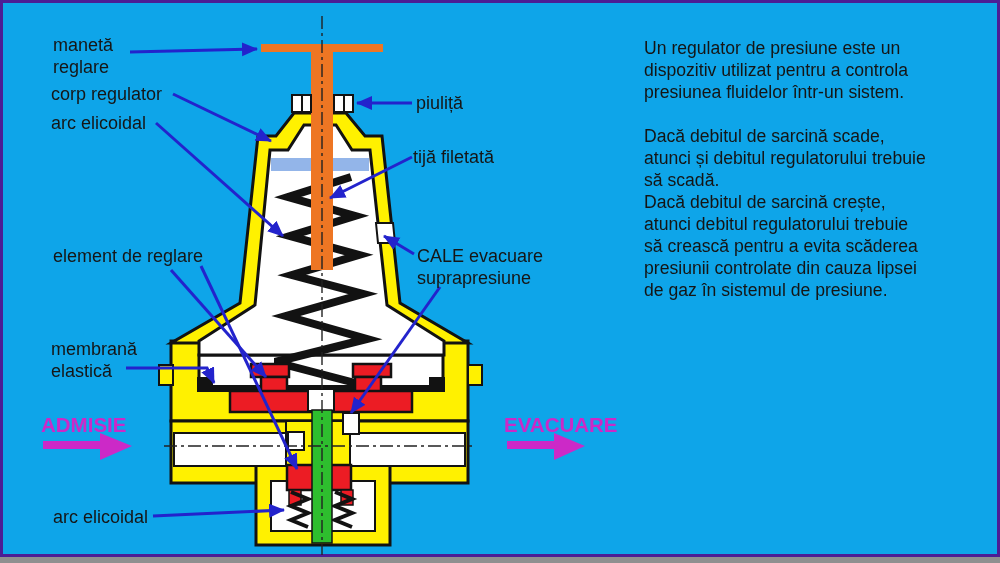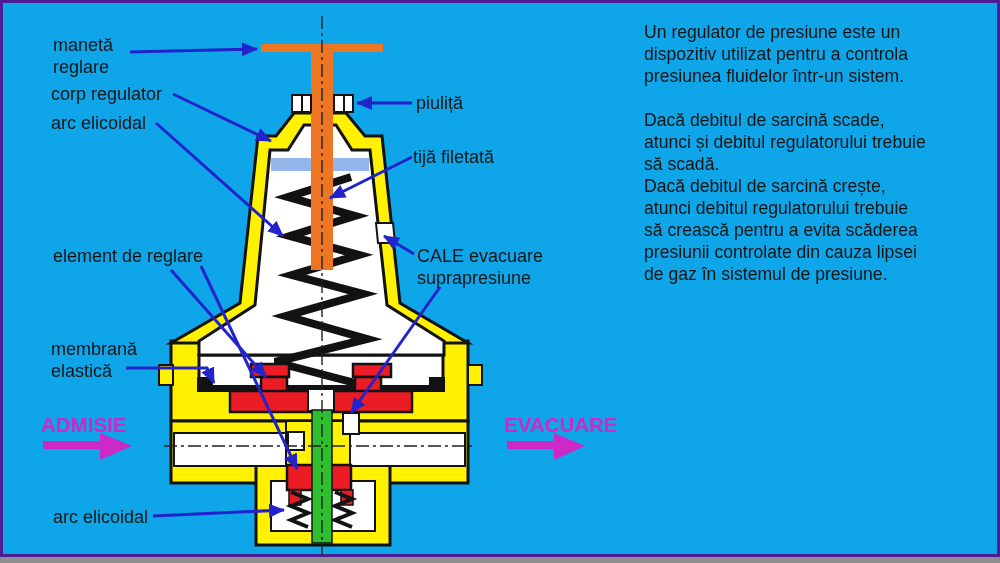--- a/index.html
+++ b/index.html
@@ -25,21 +25,21 @@
   .bnd{fill:var(--blue_band);}
   .spr{fill:none;stroke:var(--outline);stroke-width:8;}
   .sprs{fill:none;stroke:var(--outline);stroke-width:4;}
   .cl {fill:none;stroke:#222;stroke-width:1.4;stroke-dasharray:13 4 3 4;}
   .ldr{fill:none;stroke:var(--leader_blue);stroke-width:3;}
   .mk {fill:var(--leader_blue);}
   .lbl{font-family:"Liberation Sans",sans-serif;font-size:18px;fill:#161616;}
   .flbl{font-family:"Liberation Sans",sans-serif;font-size:20.5px;font-weight:bold;fill:var(--magenta);}
   .mag{fill:var(--magenta);}
   
-  .description{position:absolute;left:641px;top:18px;width:340px;color:#151515;
+  .description{position:absolute;left:641px;top:34px;width:340px;color:#151515;
                font-size:17.6px;line-height:22px;}
   .description p{white-space:pre-line;margin-bottom:22px;}
 </style>
 </head>
 <body>
 
 <div class="frame">
   <div class="canvas">
 
     <svg class="diagram" width="1000" height="557" viewBox="0 0 1000 557">

